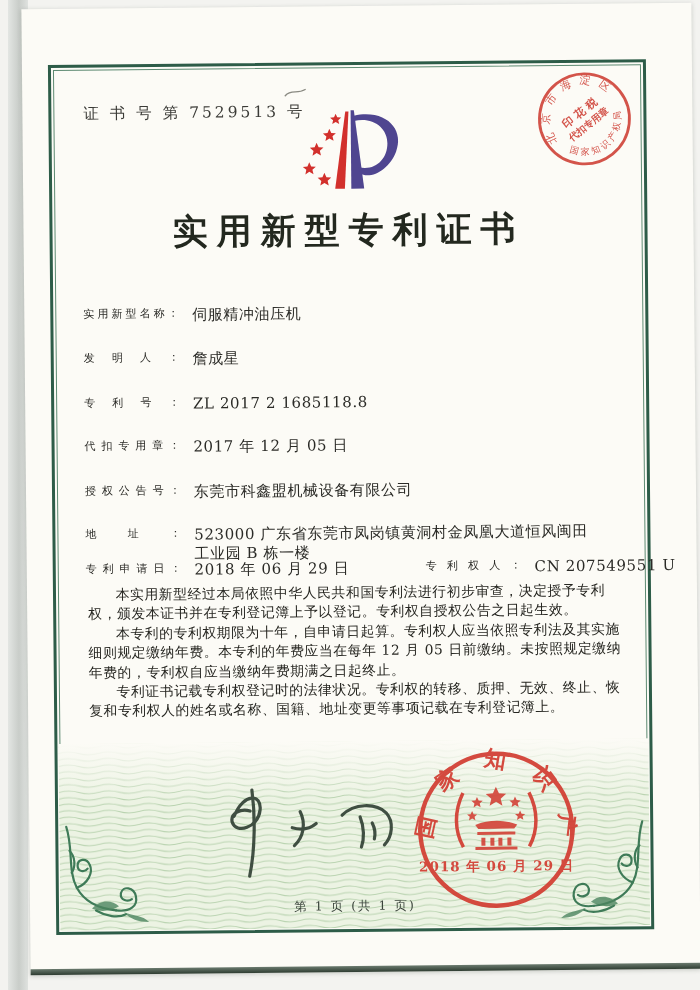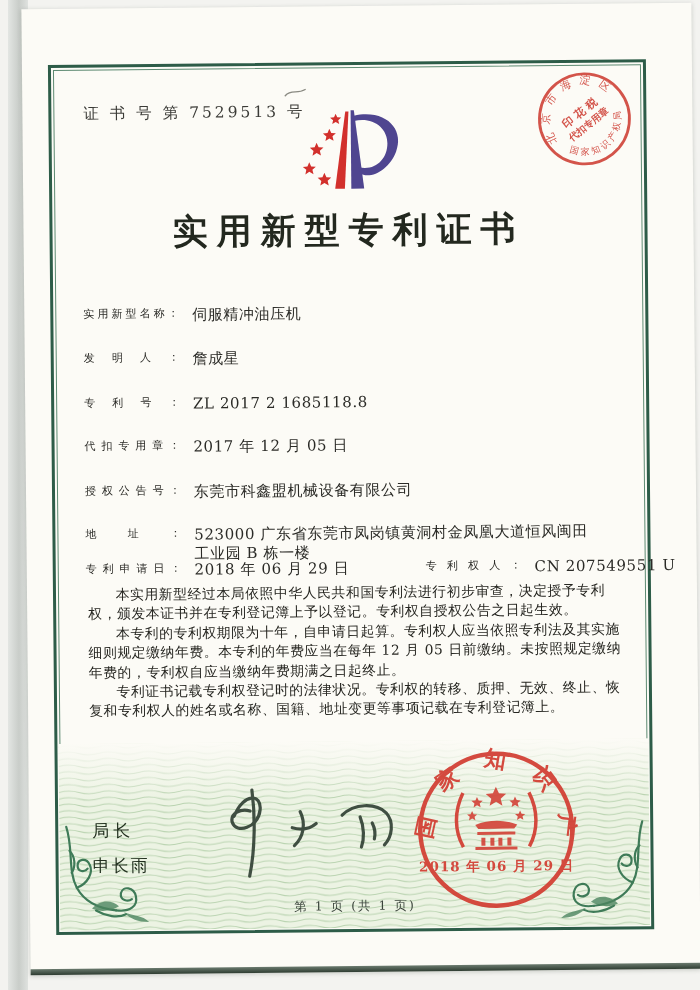--- a/index.html
+++ b/index.html
@@ -188,24 +188,20 @@
         </span>
       </div>
     </div>
 
     <div class="paragraphs">
       <p>本实用新型经过本局依照中华人民共和国专利法进行初步审查，决定授予专利权，颁发本证书并在专利登记簿上予以登记。专利权自授权公告之日起生效。</p>
       <p>本专利的专利权期限为十年，自申请日起算。专利权人应当依照专利法及其实施细则规定缴纳年费。本专利的年费应当在每年 12 月 05 日前缴纳。未按照规定缴纳年费的，专利权自应当缴纳年费期满之日起终止。</p>
       <p>专利证书记载专利权登记时的法律状况。专利权的转移、质押、无效、终止、恢复和专利权人的姓名或名称、国籍、地址变更等事项记载在专利登记簿上。</p>
     </div>
 
-    <div class="officer">
-      <div class="role">局长</div>
-      <div class="name">申长雨</div>
-    </div>
 
     <div class="signature">
       <svg width="210" height="100" viewBox="0 0 210 100">
         <g stroke="#2e3d31" stroke-width="3.2" fill="none" stroke-linecap="round" opacity="0.9">
           <path d="M30 34 C40 10 58 12 56 28 C54 46 32 52 28 40 C26 31 37 26 46 29"></path>
           <path d="M48 8 C51 32 51 66 45 94"></path>
           <path d="M96 30 C102 42 99 56 90 64"></path>
           <path d="M88 46 C98 49 106 47 112 42"></path>
           <path d="M138 34 C150 22 172 22 182 32 C190 41 188 56 180 64"></path>
           <path d="M156 36 C160 46 160 58 157 66"></path>

